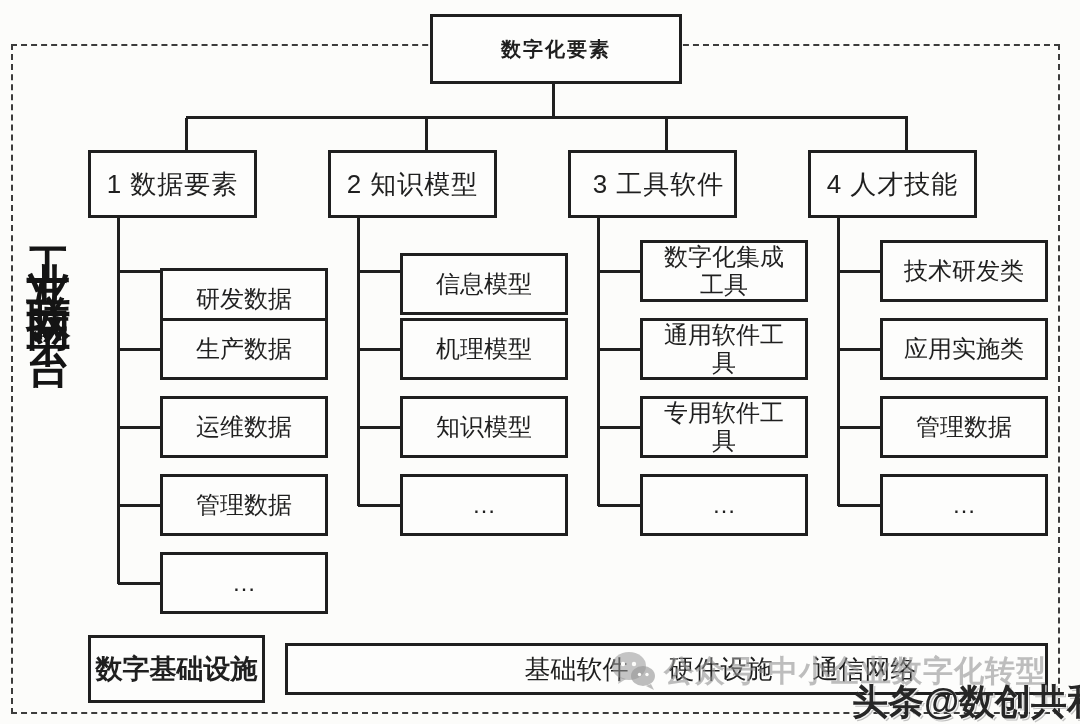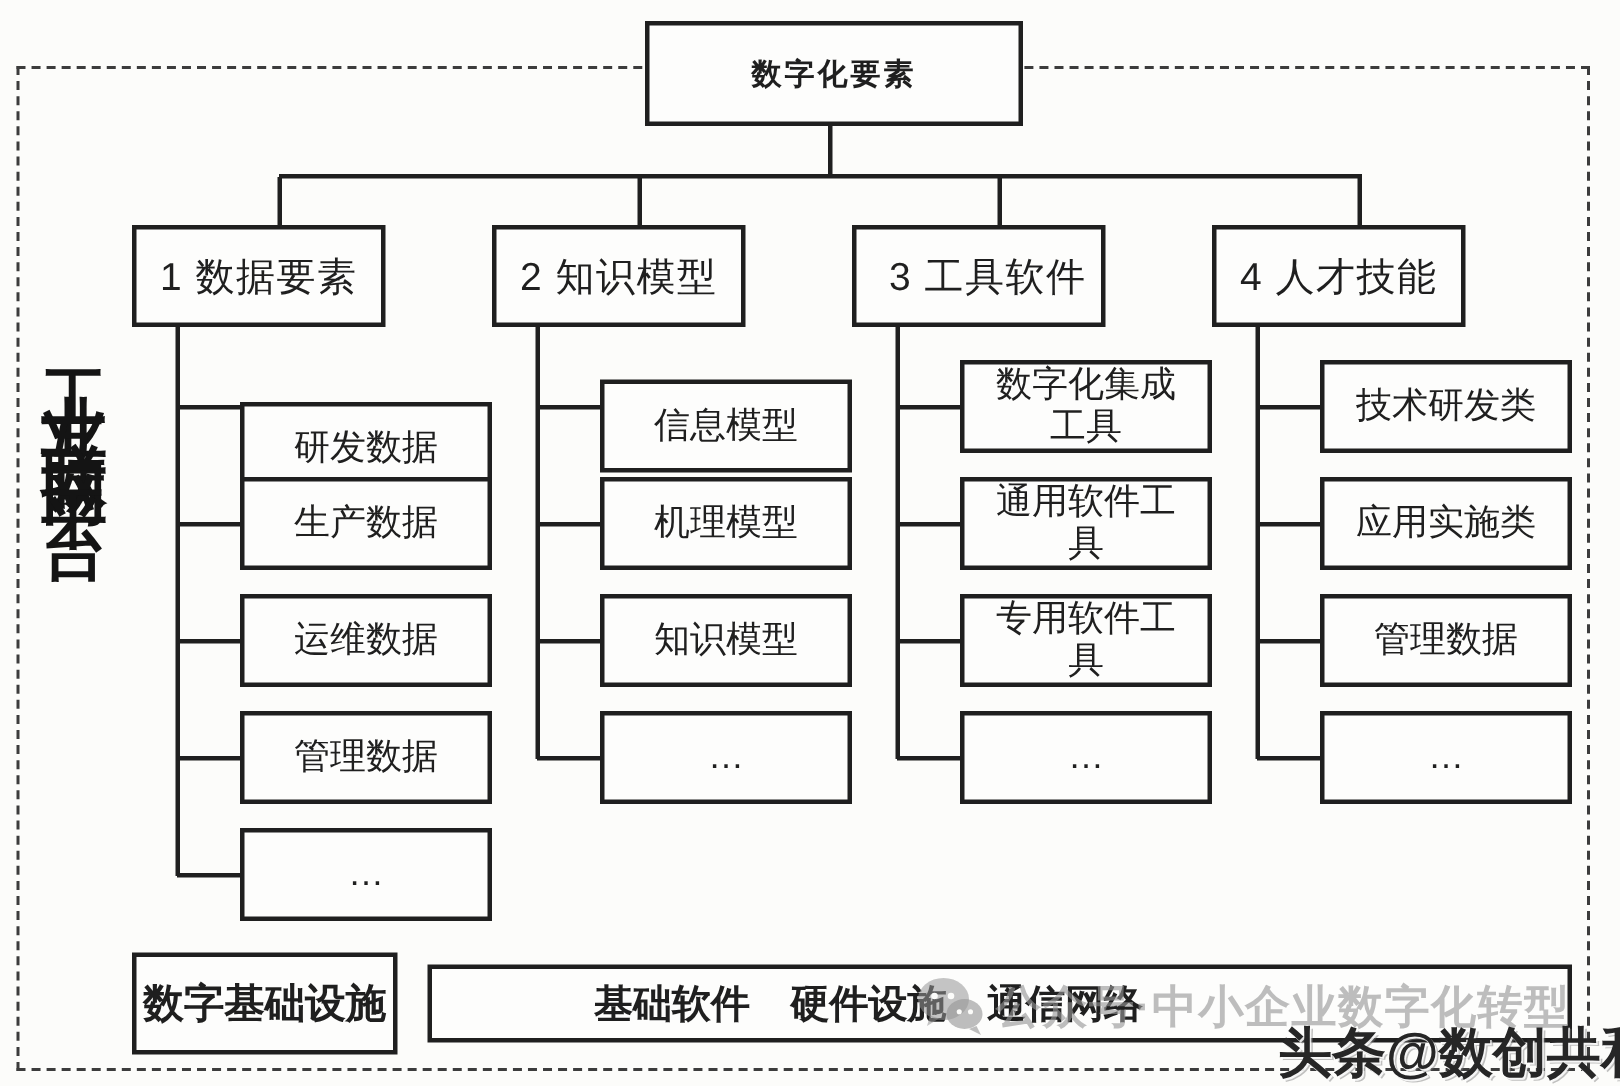--- a/index.html
+++ b/index.html
@@ -23,21 +23,21 @@
     background:#fdfdfc;
     border:3px solid #1f1f1f;
     display:flex;align-items:center;justify-content:center;
     text-align:center;
     z-index:2;
   }
   .root-box{width:252px;height:70px;font-size:20px;font-weight:700;letter-spacing:2px;}
   .header-box{top:150px;width:169px;height:68px;font-size:26px;font-weight:500;letter-spacing:1px;}
   .child-box{width:168px;height:62px;font-size:24px;font-weight:400;line-height:28px;padding:0 13px;}
   .infra-box{left:88px;top:635px;width:177px;height:68px;font-size:27px;font-weight:700;z-index:3;}
-  .infra-bar{left:285px;top:643px;width:763px;height:52px;justify-content:flex-start;padding-left:108px;gap:27px;font-size:26px;font-weight:700;z-index:1;}
+  .infra-bar{left:285px;top:643px;width:763px;height:52px;justify-content:center;padding-left:108px;gap:40px;font-size:26px;font-weight:400;z-index:1;}
   .platform-label{
     position:absolute;left:20px;top:212px;height:400px;
     writing-mode:vertical-rl;text-orientation:upright;
     font-size:44px;font-weight:600;letter-spacing:16px;
     color:#141414;z-index:2;
   }
   .wm-gray{
     position:absolute;left:610px;top:650px;
     display:flex;align-items:center;gap:8px;
     z-index:4;pointer-events:none;white-space:nowrap;

